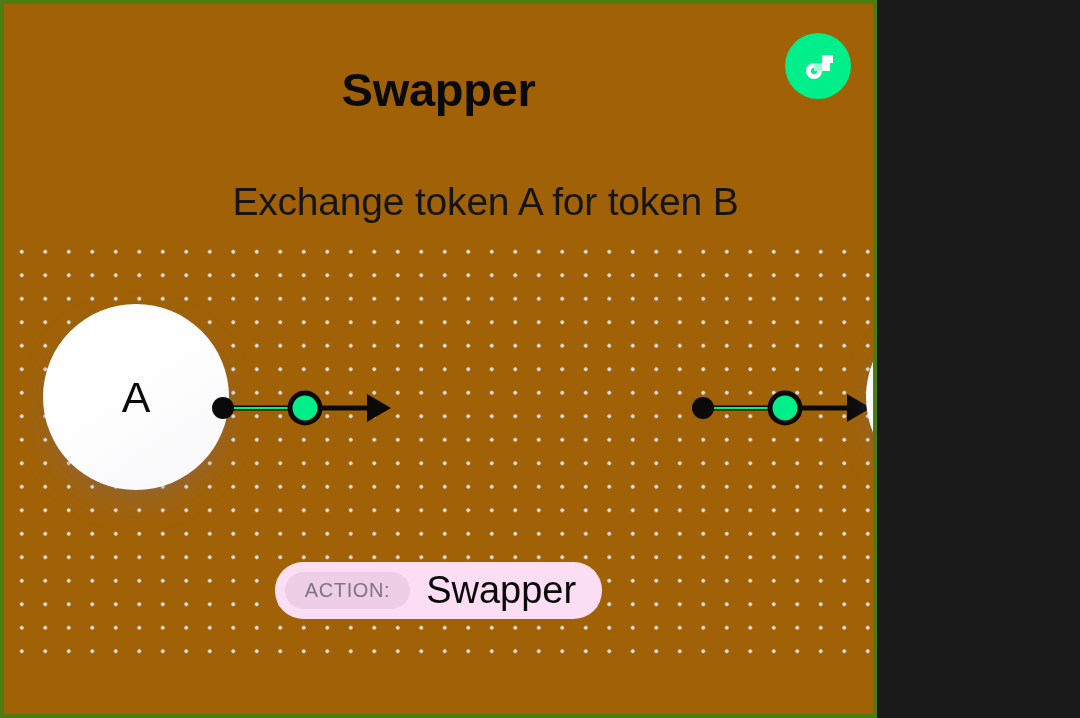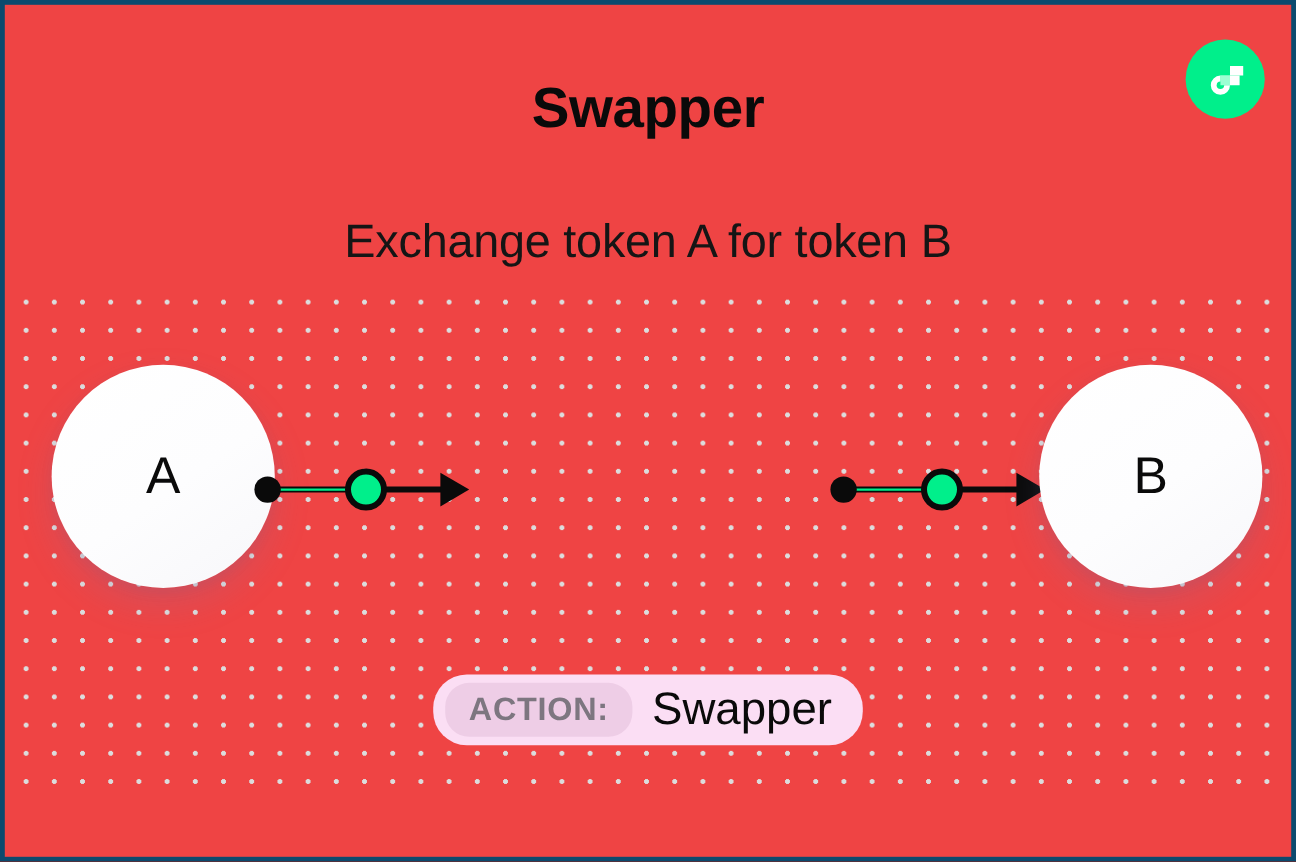--- a/index.html
+++ b/index.html
@@ -3,25 +3,25 @@
 <meta charset="utf-8">
 <style>
   html, body {
     margin: 0;
     padding: 0;
     background: #1a1a1a;
   }
 
   .frame {
     position: relative;
-    width: 1080px;
+    width: 877px;
     height: 718px;
     box-sizing: border-box;
-    border: 4px solid #0c4a6e;
-    background: #ef4444;
+    border: 4px solid #4d7c0f;
+    background: #a16207;
     overflow: hidden;
     font-family: "Liberation Sans", sans-serif;
   }
 
   
   .dot-grid {
     position: absolute;
     left: 0;
     top: 232px;
     width: 100%;
@@ -48,20 +48,21 @@
   .subtitle {
     position: absolute;
     left: 0;
     top: 176px;
     width: 100%;
     text-align: center;
     font-size: 39px;
     font-weight: normal;
     color: #151515;
     letter-spacing: -0.2px;
+    padding-left: 47px;
   }
 
   
   .logo {
     position: absolute;
     right: 22px;
     top: 29px;
     width: 66px;
     height: 66px;
     border-radius: 50%;
@@ -141,22 +142,22 @@
     gap: 16px;
     background: #fbdef4;
     border-radius: 28px;
     padding: 7px 26px 7px 10px;
   }
   .badge-tag {
     background: #eecde6;
     color: #7d7680;
     border-radius: 20px;
     padding: 7px 20px;
-    font-size: 27px;
-    font-weight: bold;
+    font-size: 20px;
+    font-weight: normal;
     letter-spacing: 0.6px;
   }
   .badge-value {
     font-size: 38px;
     color: #0a0a0a;
   }
 </style>
 </head>
 <body>
 

